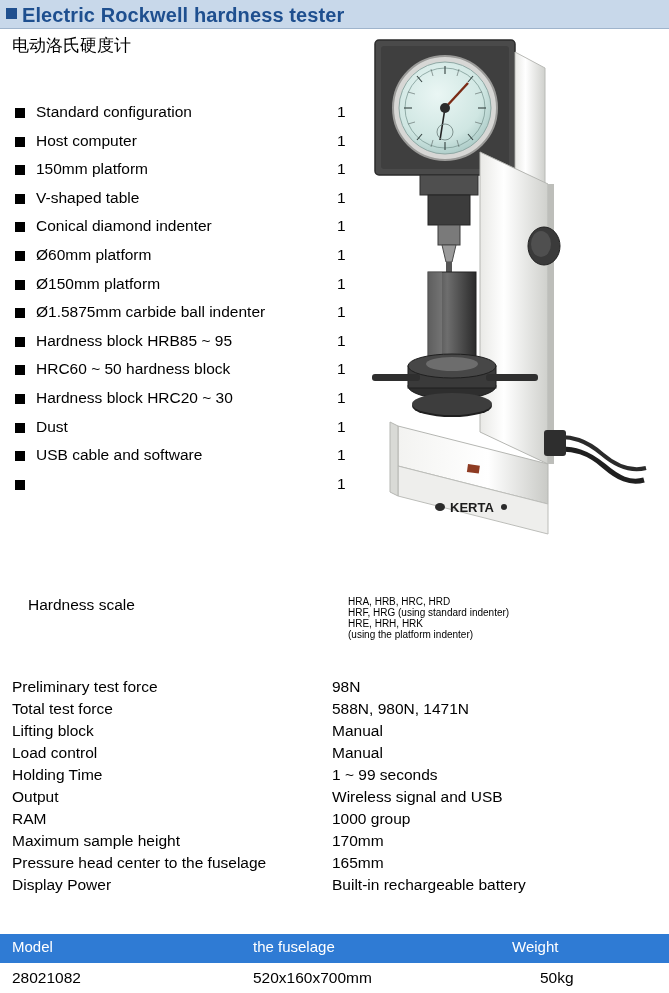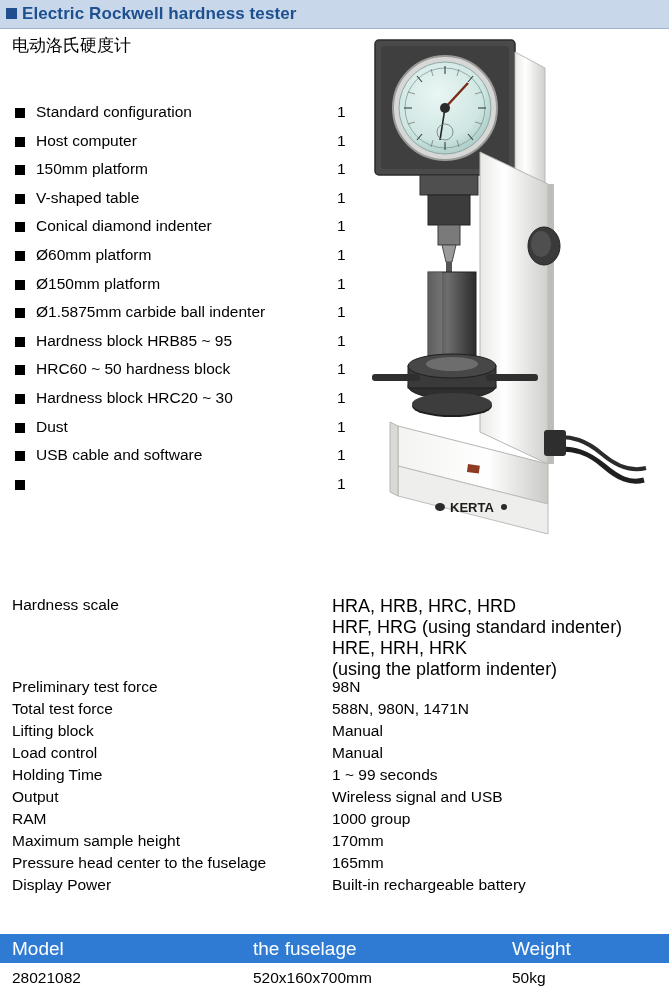--- a/index.html
+++ b/index.html
@@ -37,21 +37,21 @@
     left: 6px;
     top: 8px;
     width: 11px;
     height: 11px;
     background: #1f4f8f;
   }
   .title-bar .title-text {
     position: absolute;
     left: 22px;
     top: 4px;
-    font-size: 17px;
+    font-size: 20px;
     font-weight: bold;
     color: #1e4f8f;
     letter-spacing: 0.1px;
     white-space: nowrap;
   }
   .subtitle-cn {
     position: absolute;
     left: 12px;
     top: 34px;
     font-size: 17px;
@@ -119,60 +119,60 @@
     white-space: nowrap;
   }
   .spec-row .s-value {
     position: absolute;
     left: 320px;
     top: 0;
     font-size: 15.5px;
     white-space: nowrap;
   }
   .spec-row .s-value-line {
-    font-size: 18px;
+    font-size: 10px;
     white-space: nowrap;
   }
   
   .model-table {
     position: absolute;
     left: 0;
     bottom: 0;
     width: 669px;
   }
   .mt-header {
     position: relative;
     height: 28px;
     background: #2f7bd4;
     color: #ffffff;
   }
   .mt-header .cell {
     position: absolute;
     top: 4px;
-    font-size: 19px;
+    font-size: 15px;
     white-space: nowrap;
   }
   .mt-body {
     position: relative;
     height: 30px;
     background: #ffffff;
     border-top: 1px solid #2f7bd4;
   }
   .mt-body .cell {
     position: absolute;
     top: 6px;
     font-size: 15.5px;
     white-space: nowrap;
   }
   .col-model { left: 12px; }
   .col-fuse  { left: 253px; }
   .col-weight{ left: 512px; }
   .col-model-v { left: 12px; }
   .col-fuse-v  { left: 253px; }
-  .col-weight-v{ left: 512px; }
+  .col-weight-v{ left: 540px; }
 </style>
 </head>
 <body>
 
 <div class="page">
 
   <div class="title-bar">
     <div class="square"></div>
     <div class="title-text">Electric Rockwell hardness tester</div>
   </div>
@@ -348,21 +348,21 @@
       <rect x="100" y="430" width="12" height="8" fill="#8e3b22" transform="rotate(8 100 430)"></rect>
 
       <path d="M181 416 C206 412 222 420 236 432 C250 444 262 450 276 446" fill="none" stroke="#1f1f1f" stroke-width="5"></path>
       <path d="M181 404 C204 400 220 408 234 420 C248 432 262 438 278 434" fill="none" stroke="#2b2b2b" stroke-width="4"></path>
       <rect x="176" y="396" width="22" height="26" rx="3" fill="#2e2e2e"></rect>
     </svg>
   </div>
 
   <div class="spec-table">
 
-    <div class="spec-row" style="height:82px;">
+    <div class="spec-row" style="height:82px;margin-left:16px;">
       <div class="s-label">Hardness scale</div>
       <div style="position:absolute; left:320px; top:0;">
         <div class="s-value-line">HRA, HRB, HRC, HRD</div>
         <div class="s-value-line">HRF, HRG (using standard indenter)</div>
         <div class="s-value-line">HRE, HRH, HRK</div>
         <div class="s-value-line">(using the platform indenter)</div>
       </div>
     </div>
 
     <div class="spec-row" style="height:22px;">

